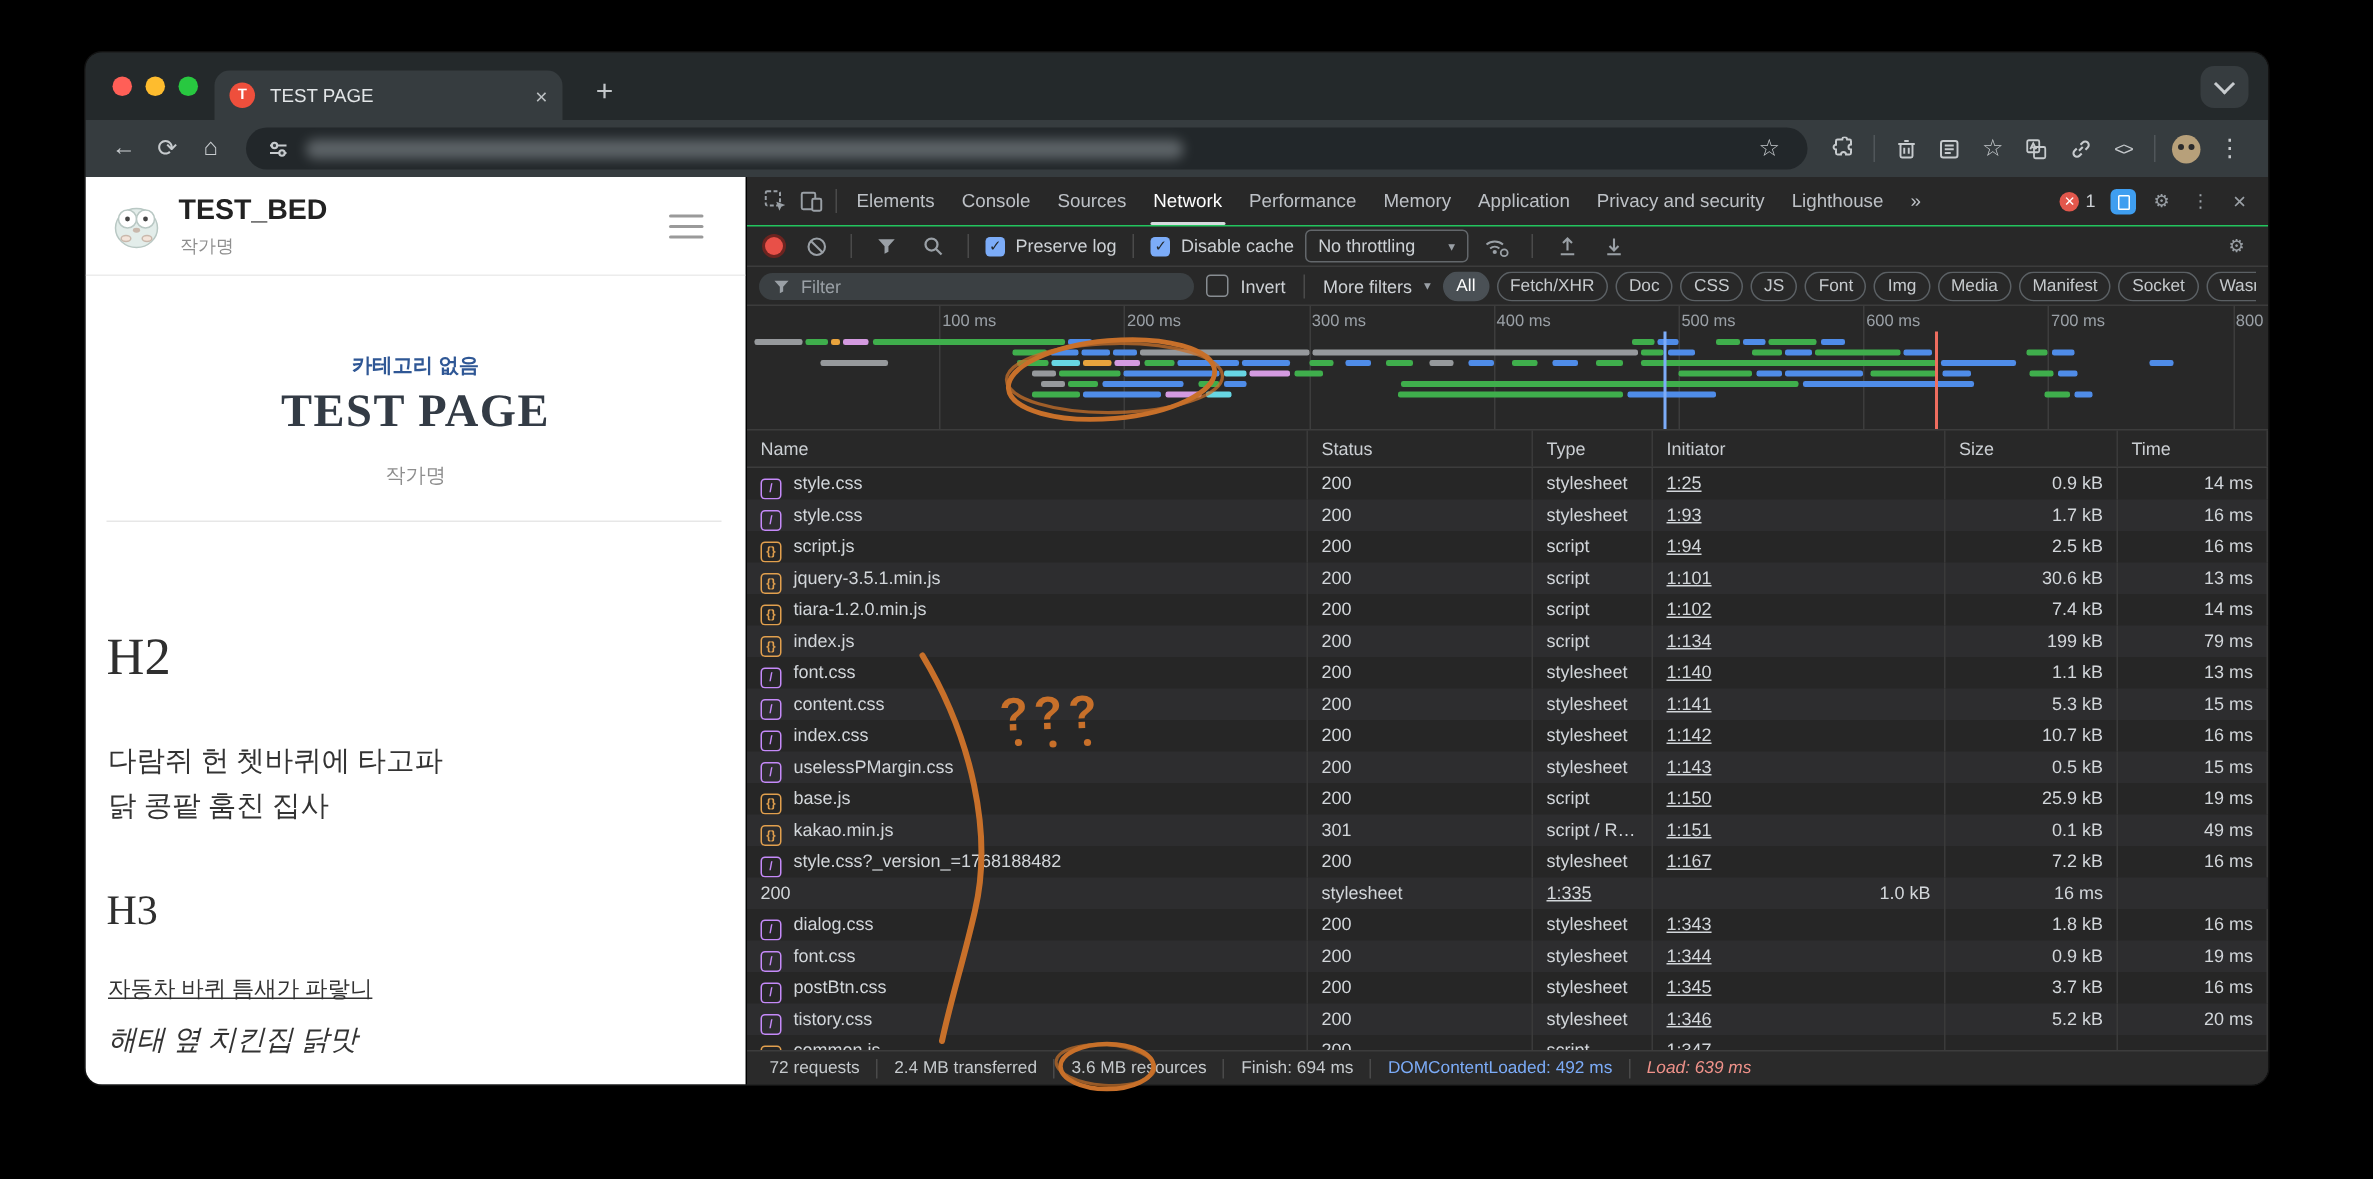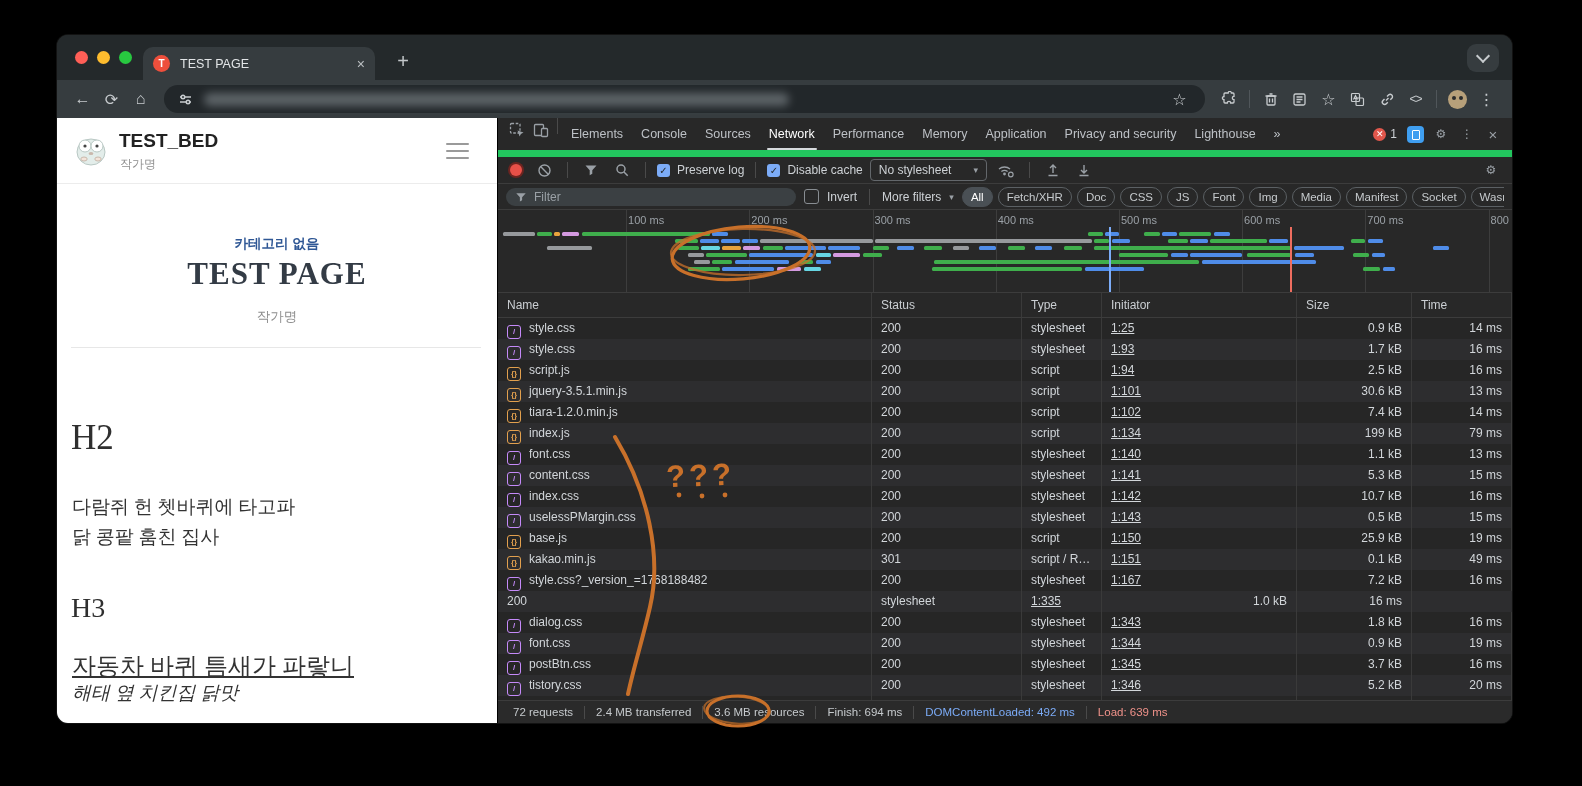--- a/index.html
+++ b/index.html
@@ -52,26 +52,26 @@
                font-weight:bold;font-family:"Liberation Sans","DejaVu Sans",sans-serif;}
   .pg-post-title{position:absolute;left:0;right:0;top:138px;text-align:center;font-size:31px;color:#333b45;
                  font-weight:bold;letter-spacing:1px;}
   .pg-author{position:absolute;left:0;right:0;top:190px;text-align:center;font-size:13.5px;color:#8e8e8e;
              font-family:"Liberation Sans","DejaVu Sans",sans-serif;}
   .pg-hr{position:absolute;left:14px;right:16px;top:229px;border-top:1px solid #e7e7e7;}
   .pg-h2{position:absolute;left:14px;top:300px;font-size:35px;color:#2f2f2f;font-weight:normal;}
   .pg-p1{position:absolute;left:15px;top:376px;font-size:19px;color:#333;}
   .pg-p2{position:absolute;left:15px;top:406px;font-size:19px;color:#333;}
   .pg-h3{position:absolute;left:14px;top:474px;font-size:28px;color:#2f2f2f;font-weight:normal;}
-  .pg-link{position:absolute;left:15px;top:532px;font-size:24px;color:#333;text-decoration:underline;}
+  .pg-link{position:absolute;left:15px;top:532px;font-size:15px;color:#333;text-decoration:underline;}
   .pg-p3{position:absolute;left:15px;top:562px;font-size:19px;color:#333;font-style:italic;}
   
   .devtools{flex:1;background:#282828;border-left:1px solid #000;display:flex;flex-direction:column;
             color:#cdd1d5;font-size:12px;min-width:0;}
-  .dt-tabbar{height:32px;flex:none;display:flex;border-bottom:7px solid #22c55e;padding:0 7px;}
+  .dt-tabbar{height:32px;flex:none;display:flex;align-items:center;border-bottom:1px solid #22c55e;padding:0 7px;}
   .dt-icon{width:24px;height:24px;display:flex;align-items:center;justify-content:center;color:#9aa0a6;flex:none;}
   .dt-sep{width:1px;height:16px;background:#4a4a4a;margin:0 4px;flex:none;}
   .dt-tab{padding:0 9px;height:32px;line-height:32px;font-size:12.5px;color:#bdc1c6;position:relative;
           white-space:nowrap;flex:none;}
   .dt-tab.active{color:#fff;}
   .dt-tab.active::after{content:"";position:absolute;left:7px;right:7px;bottom:0;height:2px;background:#d6dadd;border-radius:2px;}
   .dt-right{margin-left:auto;display:flex;align-items:center;gap:2px;}
   .err-badge{display:flex;align-items:center;gap:4px;margin-right:4px;}
   .err-circ{width:13px;height:13px;border-radius:50%;background:#e2574c;color:#fff;font-size:9px;
             display:flex;align-items:center;justify-content:center;font-weight:bold;}
@@ -115,21 +115,21 @@
   .init-link{text-decoration:underline;color:#d2d6da;}
   .ficon{display:inline-block;width:12px;height:12px;border-radius:3px;border:1px solid;font-size:8px;
          line-height:11px;text-align:center;margin-right:8px;vertical-align:-2px;font-weight:bold;}
   .ficon.css{border-color:#c58af9;color:#c58af9;}
   .ficon.js{border-color:#e2a04e;color:#e2a04e;}
   
   .statusbar{height:22px;flex:none;display:flex;align-items:center;font-size:11.5px;color:#c6cacd;
              border-top:1px solid #3c3c3c;background:#2a2a2a;padding:0 4px;}
   .sb-item{padding:0 11px;white-space:nowrap;}
   .sb-item.blue{color:#7cacf8;}
-  .sb-item.red{color:#f0928a;}
+  .sb-item.red{color:#f0928a;font-style:italic;}
   .sb-sep{width:1px;height:13px;background:#4a4a4a;}
   
   .annot{position:absolute;left:0;top:0;pointer-events:none;z-index:60;}
 </style>
 </head>
 <body>
 
 <div class="stage">
   <div class="window">
 
@@ -327,21 +327,21 @@
                 </g>
               </svg>
           </div>
           <div class="dt-sep"></div>
           <span class="cb">✓</span>
           <span class="tb-label">Preserve log</span>
           <div class="dt-sep"></div>
           <span class="cb">✓</span>
           <span class="tb-label">Disable cache</span>
           <div class="throttle">
-            <span>No stylesheet</span>
+            <span>No throttling</span>
             <span class="caret">▾</span>
           </div>
           <div class="dt-icon">
             <svg width="17" height="15" viewBox="0 0 17 15">
                 <g fill="none" stroke="#9aa0a6" stroke-width="1.3">
               <path d="M2 6a8.5 8.5 0 0 1 11 0"></path>
                   <path d="M4.4 8.6a5 5 0 0 1 6.2 0"></path>
                 </g>
               <circle cx="7.5" cy="11" r="1.4" fill="#9aa0a6"></circle>
                 <circle cx="13.8" cy="11.5" r="2.3" fill="none" stroke="#9aa0a6" stroke-width="1.2"></circle>

